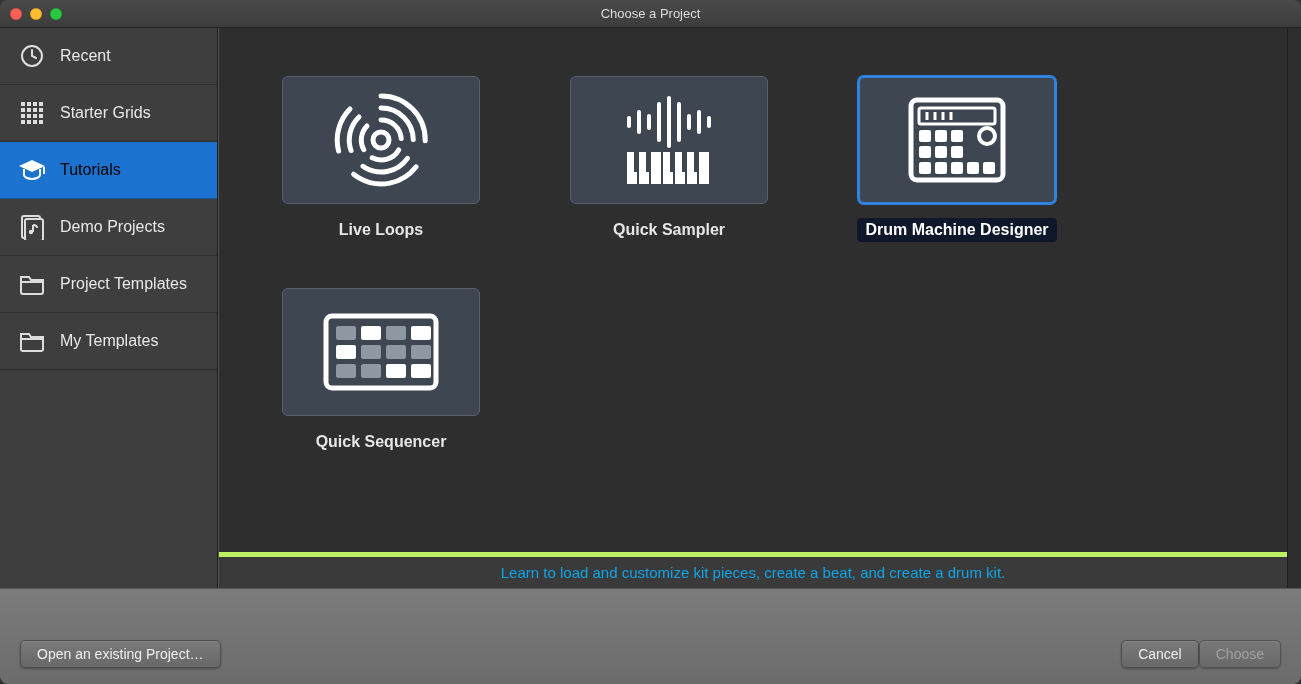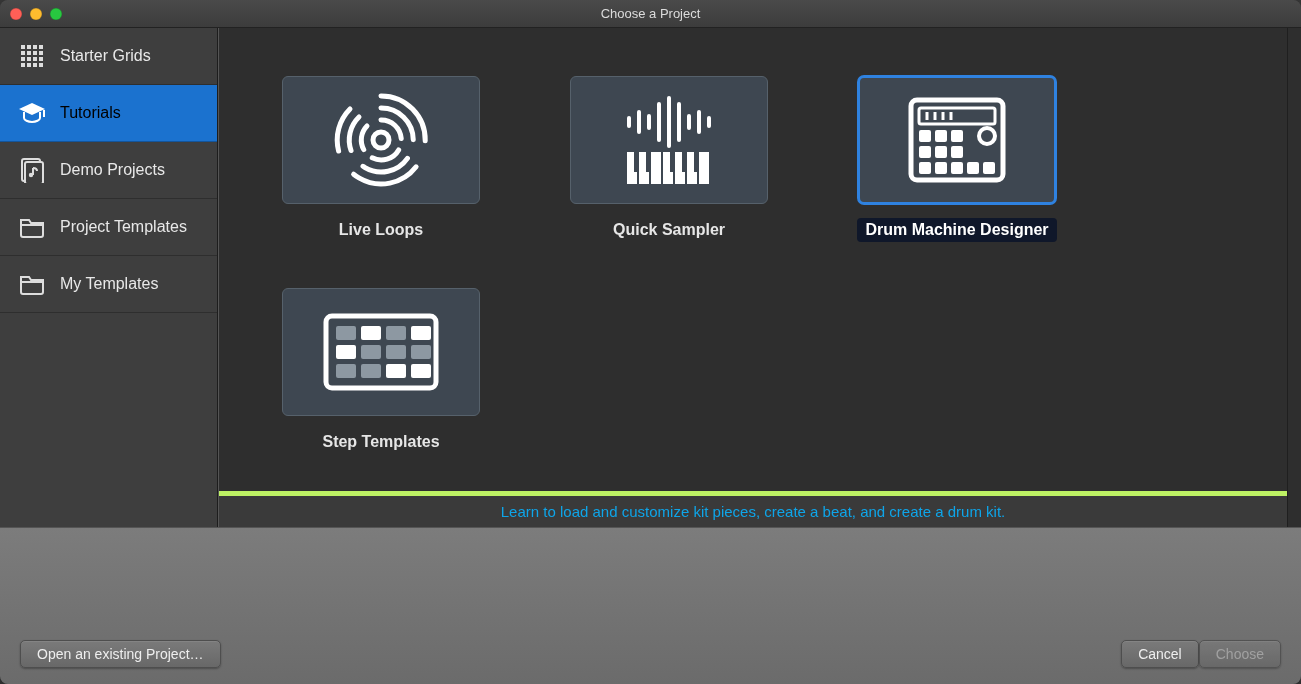--- a/index.html
+++ b/index.html
@@ -34,21 +34,21 @@
   .grid { flex: 1; padding: 48px 46px 0 46px; display: flex; flex-wrap: wrap; gap: 46px 56px; align-content: flex-start; overflow: auto; }
   .tile { width: 232px; display: flex; flex-direction: column; align-items: center; gap: 14px; cursor: pointer; }
   .tile .thumb { width: 198px; height: 128px; background: #3e4751; border: 1px solid #56616b; border-radius: 6px; display: flex; align-items: center; justify-content: center; }
   .tile.selected .thumb { border: 2px solid #2f82e0; box-shadow: 0 0 0 1px #2f82e0; }
   .tile .label { color: #e6e6e6; font-size: 16px; font-weight: 600; text-align: center; padding: 3px 8px; border-radius: 4px; }
   .tile.selected .label { background: #0f172a; color: #fff; }
 
   .desc { height: 36px; background: #3a3a3a; display: flex; align-items: center; justify-content: center; color: #0ea5e9; font-size: 15px; border-top: 5px solid #bef264; }
 
   
-  .footer { height: 157px; background: linear-gradient(#7c7c7c,#6b6b6b); display: flex; align-items: flex-end; justify-content: space-between; padding: 0 20px 16px 20px; border-top: 1px solid #555; }
+  .footer { height: 96px; background: linear-gradient(#7c7c7c,#6b6b6b); display: flex; align-items: flex-end; justify-content: space-between; padding: 0 20px 16px 20px; border-top: 1px solid #555; }
   .btn { height: 28px; padding: 0 16px; border-radius: 5px; background: linear-gradient(#7a7a7a,#686868); color: #eee; font-size: 14px; border: 1px solid #4e4e4e; display: flex; align-items: center; cursor: pointer; box-shadow: 0 1px 0 rgba(255,255,255,.08) inset, 0 1px 2px rgba(0,0,0,.3); }
   .btn.disabled { color: #aaa; opacity: .85; cursor: default; }
   .footer-right { display: flex; gap: 0; align-items: center; }
 
   svg { display: block; }
 </style>
 </head>
 <body>
 
 <div class="window">
@@ -60,20 +60,29 @@
       <div class="dot green"></div>
     </div>
     <div class="title">Choose a Project</div>
   </div>
 
   <div class="main">
 
     <div class="sidebar">
 
 
+      <div class="side-item">
+        <span class="icon">
+          <svg width="26" height="26" viewBox="0 0 26 26">
+              <circle cx="13" cy="13" r="10" fill="none" stroke="#ddd" stroke-width="2"></circle>
+              <path d="M13 7 V13 L17 15" fill="none" stroke="#ddd" stroke-width="2" stroke-linecap="round"></path>
+            </svg>
+        </span>
+        <span>Recent</span>
+      </div>
 
       <div class="side-item">
         <span class="icon">
           <svg width="26" height="26" viewBox="0 0 26 26">
             <g fill="#ddd">
                 <rect x="2" y="2" width="4" height="4"></rect>
                 <rect x="8" y="2" width="4" height="4"></rect>
                 <rect x="14" y="2" width="4" height="4"></rect>
                 <rect x="20" y="2" width="4" height="4"></rect>
             <rect x="2" y="8" width="4" height="4"></rect>
@@ -236,21 +245,21 @@
                   <rect x="45" y="43" width="20" height="14" rx="2" fill="#8d98a2"></rect>
                   <rect x="70" y="43" width="20" height="14" rx="2" fill="#8d98a2"></rect>
                   <rect x="95" y="43" width="20" height="14" rx="2" fill="#8d98a2"></rect>
                 <rect x="20" y="62" width="20" height="14" rx="2" fill="#8d98a2"></rect>
                   <rect x="45" y="62" width="20" height="14" rx="2" fill="#8d98a2"></rect>
                   <rect x="70" y="62" width="20" height="14" rx="2" fill="#fff"></rect>
                   <rect x="95" y="62" width="20" height="14" rx="2" fill="#fff"></rect>
               </g>
             </svg>
           </div>
-          <div class="label">Step Templates</div>
+          <div class="label">Quick Sequencer</div>
         </div>
 
       </div>
 
       <div class="desc">Learn to load and customize kit pieces, create a beat, and create a drum kit.</div>
     </div>
 
     <div class="vscroll"></div>
 
   </div>

